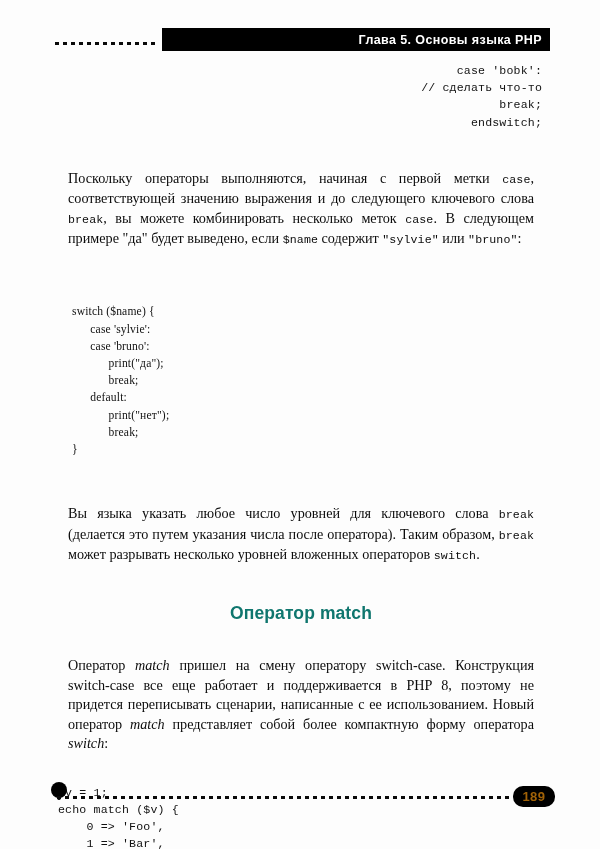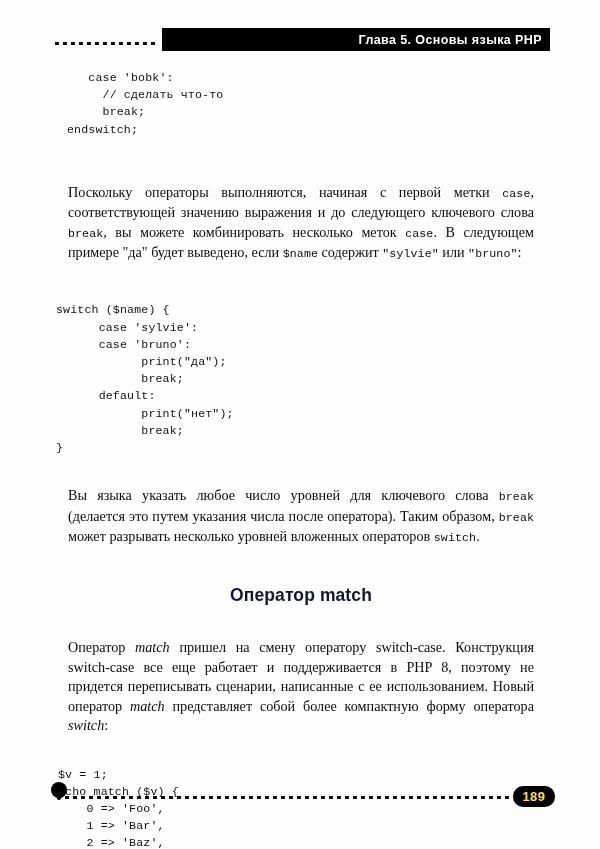--- a/index.html
+++ b/index.html
@@ -72,22 +72,22 @@
 
   
   .code {
     font-family: "Liberation Mono", "DejaVu Sans Mono", monospace;
     font-size: 11.6px;
     line-height: 17.2px;
     white-space: pre;
     color: #111111;
     letter-spacing: 0.15px;
   }
-  .code-1 { margin: 11px; }
-  .code-2 { margin: 0; }
+  .code-1 { margin: 4px; text-align: right; }
+  .code-2 { margin: 16px; font-family: Liberation Serif, serif; }
   .code-3 { margin: 2px; }
 
   
   p.body {
     margin: 12px;
     font-family: "Liberation Serif", serif;
     font-size: 14.2px;
     line-height: 19.4px;
     text-align: justify;
     text-justify: inter-word;
@@ -104,21 +104,21 @@
   i.it { font-style: italic; }
 
   
   h2.section {
     margin: 0;
     font-family: "Liberation Sans", sans-serif;
     font-size: 17.5px;
     font-weight: 700;
     text-align: center;
     letter-spacing: 0.1px;
-    color: #0f172a;
+    color: #0f766e;
   }
 
   
   .gap-a { height: 22px; }
   .gap-b { height: 26px; }
   .gap-c { height: 18px; }
   .gap-d { height: 26px; }
   .gap-e { height: 20px; }
   .gap-f { height: 16px; }
 
@@ -161,21 +161,21 @@
         rgba(0,0,0,0) 4px, rgba(0,0,0,0) 8px);
   }
   .page-badge {
     position: absolute;
     left: 513px;
     top: 8px;
     width: 42px;
     height: 21px;
     background: #000000;
     border-radius: 10px;
-    color: #fde047;
+    color: #a16207;
     font-family: "Liberation Sans", sans-serif;
     font-size: 13px;
     font-weight: 700;
     display: flex;
     align-items: center;
     justify-content: center;
     letter-spacing: 0.5px;
   }
 </style>
 </head>

